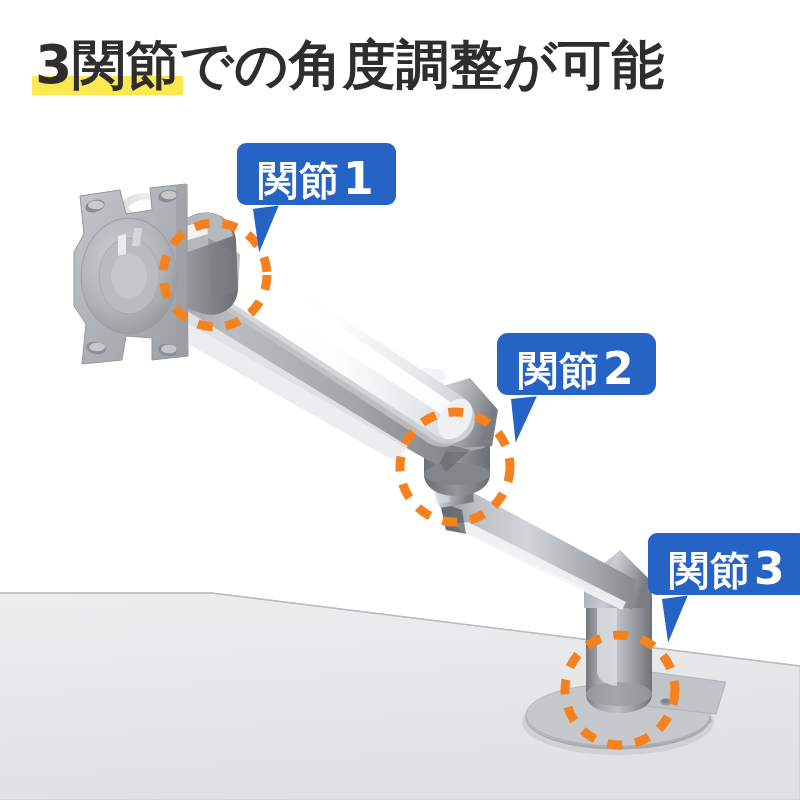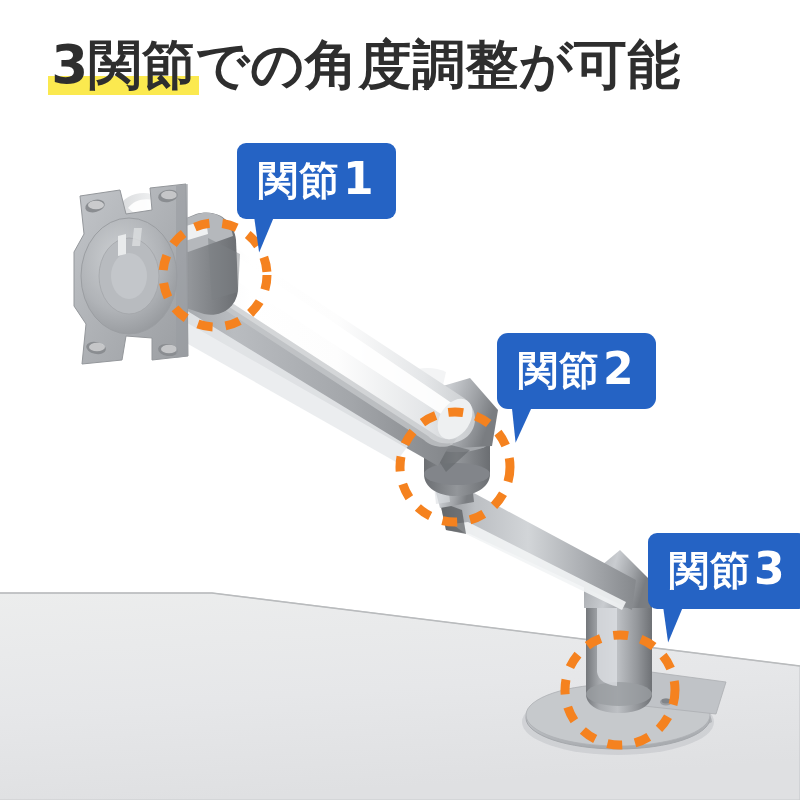--- a/index.html
+++ b/index.html
@@ -15,21 +15,21 @@
     position: relative;
     width: 800px;
     height: 800px;
     background: #ffffff;
     overflow: hidden;
   }
 
   
   .title-wrap {
     position: absolute;
-    left: 16px;
+    left: 0;
     top: 34px;
     width: 700px;
     text-align: center;
     z-index: 40;
   }
   .title {
     display: inline-block;
     position: relative;
     font-size: 53px;
     line-height: 62px;
@@ -70,21 +70,21 @@
     z-index: 60;
   }
   .bubble {
     position: relative;
     background: #2563c4;
     border-radius: 9px;
     color: #ffffff;
     font-size: 40px;
     font-weight: 700;
     line-height: 1;
-    padding: 14px 21px 18px 21px;
+    padding: 14px 21px 4px 21px;
     white-space: nowrap;
     letter-spacing: 1px;
     box-sizing: border-box;
   }
   .bubble .num {
     font-size: 44px;
     font-weight: 700;
     margin-left: 3px;
   }
   .tail {

